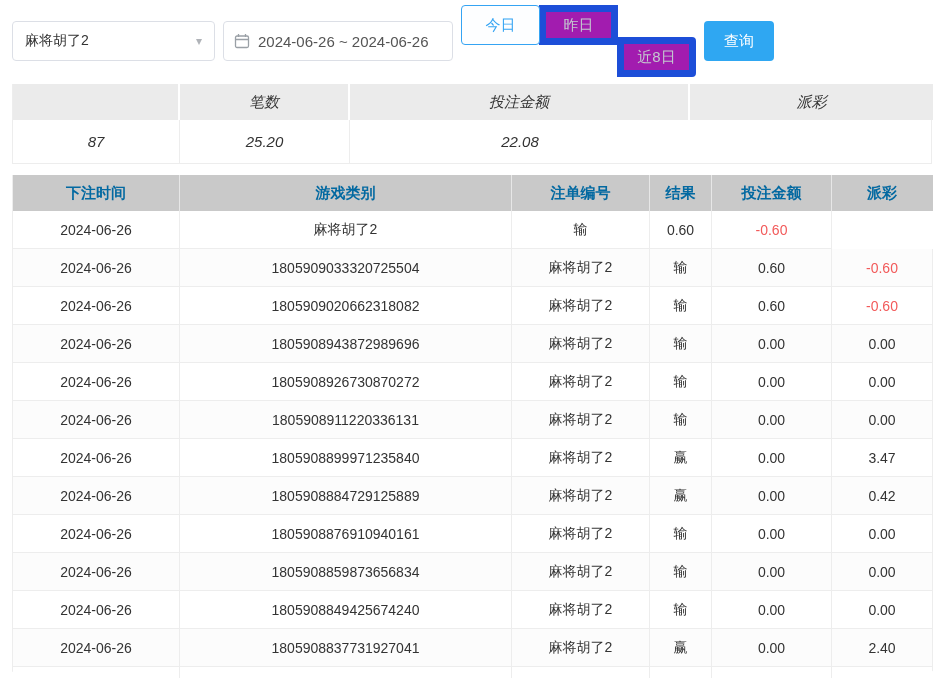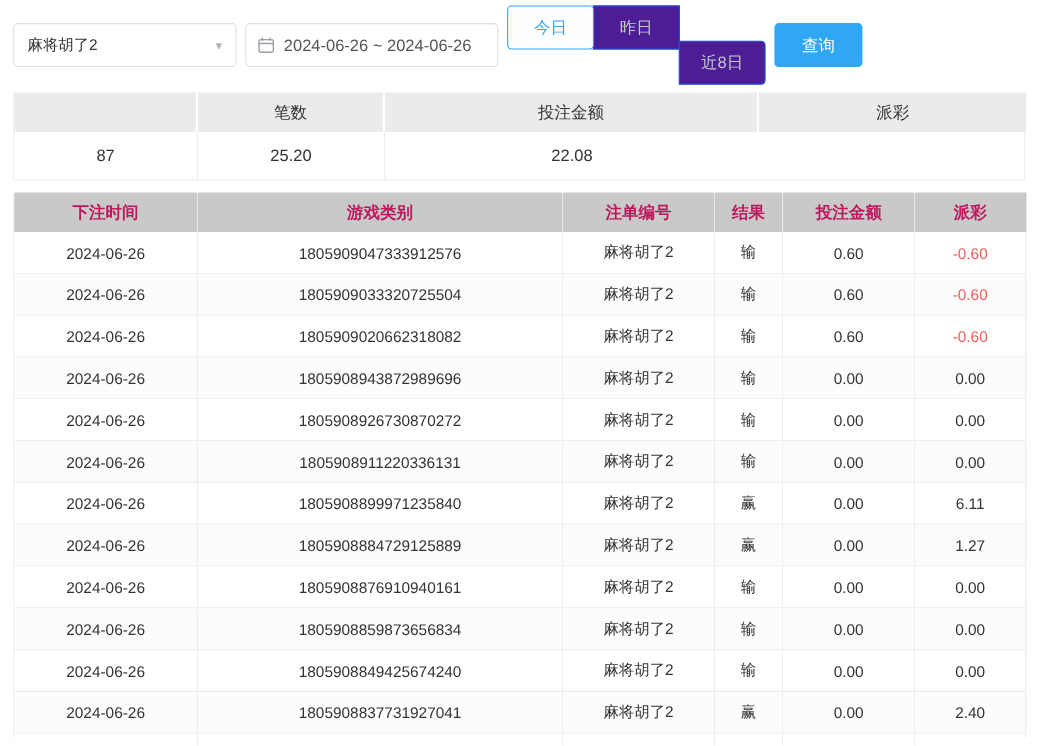--- a/index.html
+++ b/index.html
@@ -11,47 +11,47 @@
   .filter-bar { display:flex; align-items:center; height:42px; }
   .select-box { width:203px; height:40px; border:1px solid #dcdfe6; border-radius:4px;
     display:flex; align-items:center; justify-content:space-between; padding:0 12px;
     font-size:14px; color:#333; cursor:pointer; background:#fff; }
   .select-box .caret { color:#b0b3b8; font-size:12px; }
   .date-picker { width:230px; height:40px; border:1px solid #dcdfe6; border-radius:4px;
     display:flex; align-items:center; padding:0 10px; margin-left:8px; font-size:15px;
     color:#555; background:#fff; cursor:pointer; }
   .date-picker .cal { display:inline-flex; margin-right:8px; }
   .btn-group { display:flex; margin-left:8px;justify-content:space-between; }
-  .quick-btn { width:79px; height:40px; background:#4c1d95; border:1px solid #1d4ed8;
+  .quick-btn { width:79px; height:40px; background:#a21caf; border:7px solid #1d4ed8;
     color:#c3c8cf; font-size:15px; cursor:pointer; margin-left:-1px;
     font-family:inherit; }
   .quick-btn:first-child { margin-left:0; border-radius:4px 0 0 4px; }
   .quick-btn:last-child { border-radius:0 4px 4px 0;margin-top:32px; }
   .quick-btn.active { border:1px solid #35a4f3; color:#35a4f3; position:relative; z-index:2;
     border-radius:4px; background:#fdfeff; }
-  .search-btn { width:80px; height:40px; margin-left:8px; background:#2fa7f2; color:#fff;
+  .search-btn { width:70px; height:40px; margin-left:8px; background:#2fa7f2; color:#fff;
     border:none; border-radius:4px; font-size:15px; cursor:pointer; font-family:inherit; }
 
   
   .summary { margin-top:22px; width:920px; border-left:1px solid #ededed; border-right:1px solid #ededed; }
-  .summary-header, .summary-body { display:grid; grid-template-columns:167px 170px 340px 243px; }
+  .summary-header, .summary-body { display:grid; grid-template-columns:167px 170px 340px 243px;font-style:italic; }
   .summary-header { height:36px; }
   .summary-header .scell { background:#ebebeb; display:flex; align-items:center; justify-content:center;
     font-size:15px; color:#333; border-right:2px solid #fff; }
   .summary-header .scell:last-child { border-right:none; }
   .summary-body { height:44px; border-bottom:1px solid #ededed; }
   .summary-body .scell { display:flex; align-items:center; justify-content:center;
     font-size:15px; color:#333; border-right:1px solid #ededed; }
   .summary-body .scell:last-child { border-right:none; }
 
   
   .main-table { margin-top:11px; width:920px; border-left:1px solid #ededed; }
   .thead, .trow { display:grid; grid-template-columns:167px 332px 138px 62px 120px 101px; }
   .thead { height:36px; }
-  .thead .hcell { background:#c9c9c9; color:#be185d; font-size:15px; font-weight:bold;
+  .thead .hcell { background:#c9c9c9; color:#0369a1; font-size:15px; font-weight:bold;
     display:flex; align-items:center; justify-content:center;
     border-right:1px solid rgba(255,255,255,.55); }
   .thead .hcell:last-child { border-right:1px solid #c9c9c9; }
   .trow { height:38px; }
   .trow:nth-child(even) .tcell { background:#fcfcfc; }
   .tcell { display:flex; align-items:center; justify-content:center; font-size:14px;
     color:#333; border-right:1px solid #ededed; border-bottom:1px solid #ededed;
     background:#fff; overflow:hidden; white-space:nowrap; }
   .tcell.neg { color:#f25a5a; }
   .trow.stub { height:38px; }
@@ -107,21 +107,20 @@
       <div class="hcell">下注时间</div>
       <div class="hcell">游戏类别</div>
       <div class="hcell">注单编号</div>
       <div class="hcell">结果</div>
       <div class="hcell">投注金额</div>
       <div class="hcell">派彩</div>
     </div>
     <div id="table-body">
         <div class="trow">
           <div class="tcell">2024-06-26</div>
-          <div class="tcell">1805909047333912576</div>
           <div class="tcell">麻将胡了2</div>
           <div class="tcell">输</div>
           <div class="tcell">0.60</div>
           <div class="tcell neg">-0.60</div>
         </div>
         <div class="trow">
           <div class="tcell">2024-06-26</div>
           <div class="tcell">1805909033320725504</div>
           <div class="tcell">麻将胡了2</div>
           <div class="tcell">输</div>
@@ -159,29 +158,29 @@
           <div class="tcell">输</div>
           <div class="tcell">0.00</div>
           <div class="tcell">0.00</div>
         </div>
         <div class="trow">
           <div class="tcell">2024-06-26</div>
           <div class="tcell">1805908899971235840</div>
           <div class="tcell">麻将胡了2</div>
           <div class="tcell">赢</div>
           <div class="tcell">0.00</div>
-          <div class="tcell">6.11</div>
+          <div class="tcell">3.47</div>
         </div>
         <div class="trow">
           <div class="tcell">2024-06-26</div>
           <div class="tcell">1805908884729125889</div>
           <div class="tcell">麻将胡了2</div>
           <div class="tcell">赢</div>
           <div class="tcell">0.00</div>
-          <div class="tcell">1.27</div>
+          <div class="tcell">0.42</div>
         </div>
         <div class="trow">
           <div class="tcell">2024-06-26</div>
           <div class="tcell">1805908876910940161</div>
           <div class="tcell">麻将胡了2</div>
           <div class="tcell">输</div>
           <div class="tcell">0.00</div>
           <div class="tcell">0.00</div>
         </div>
         <div class="trow">

